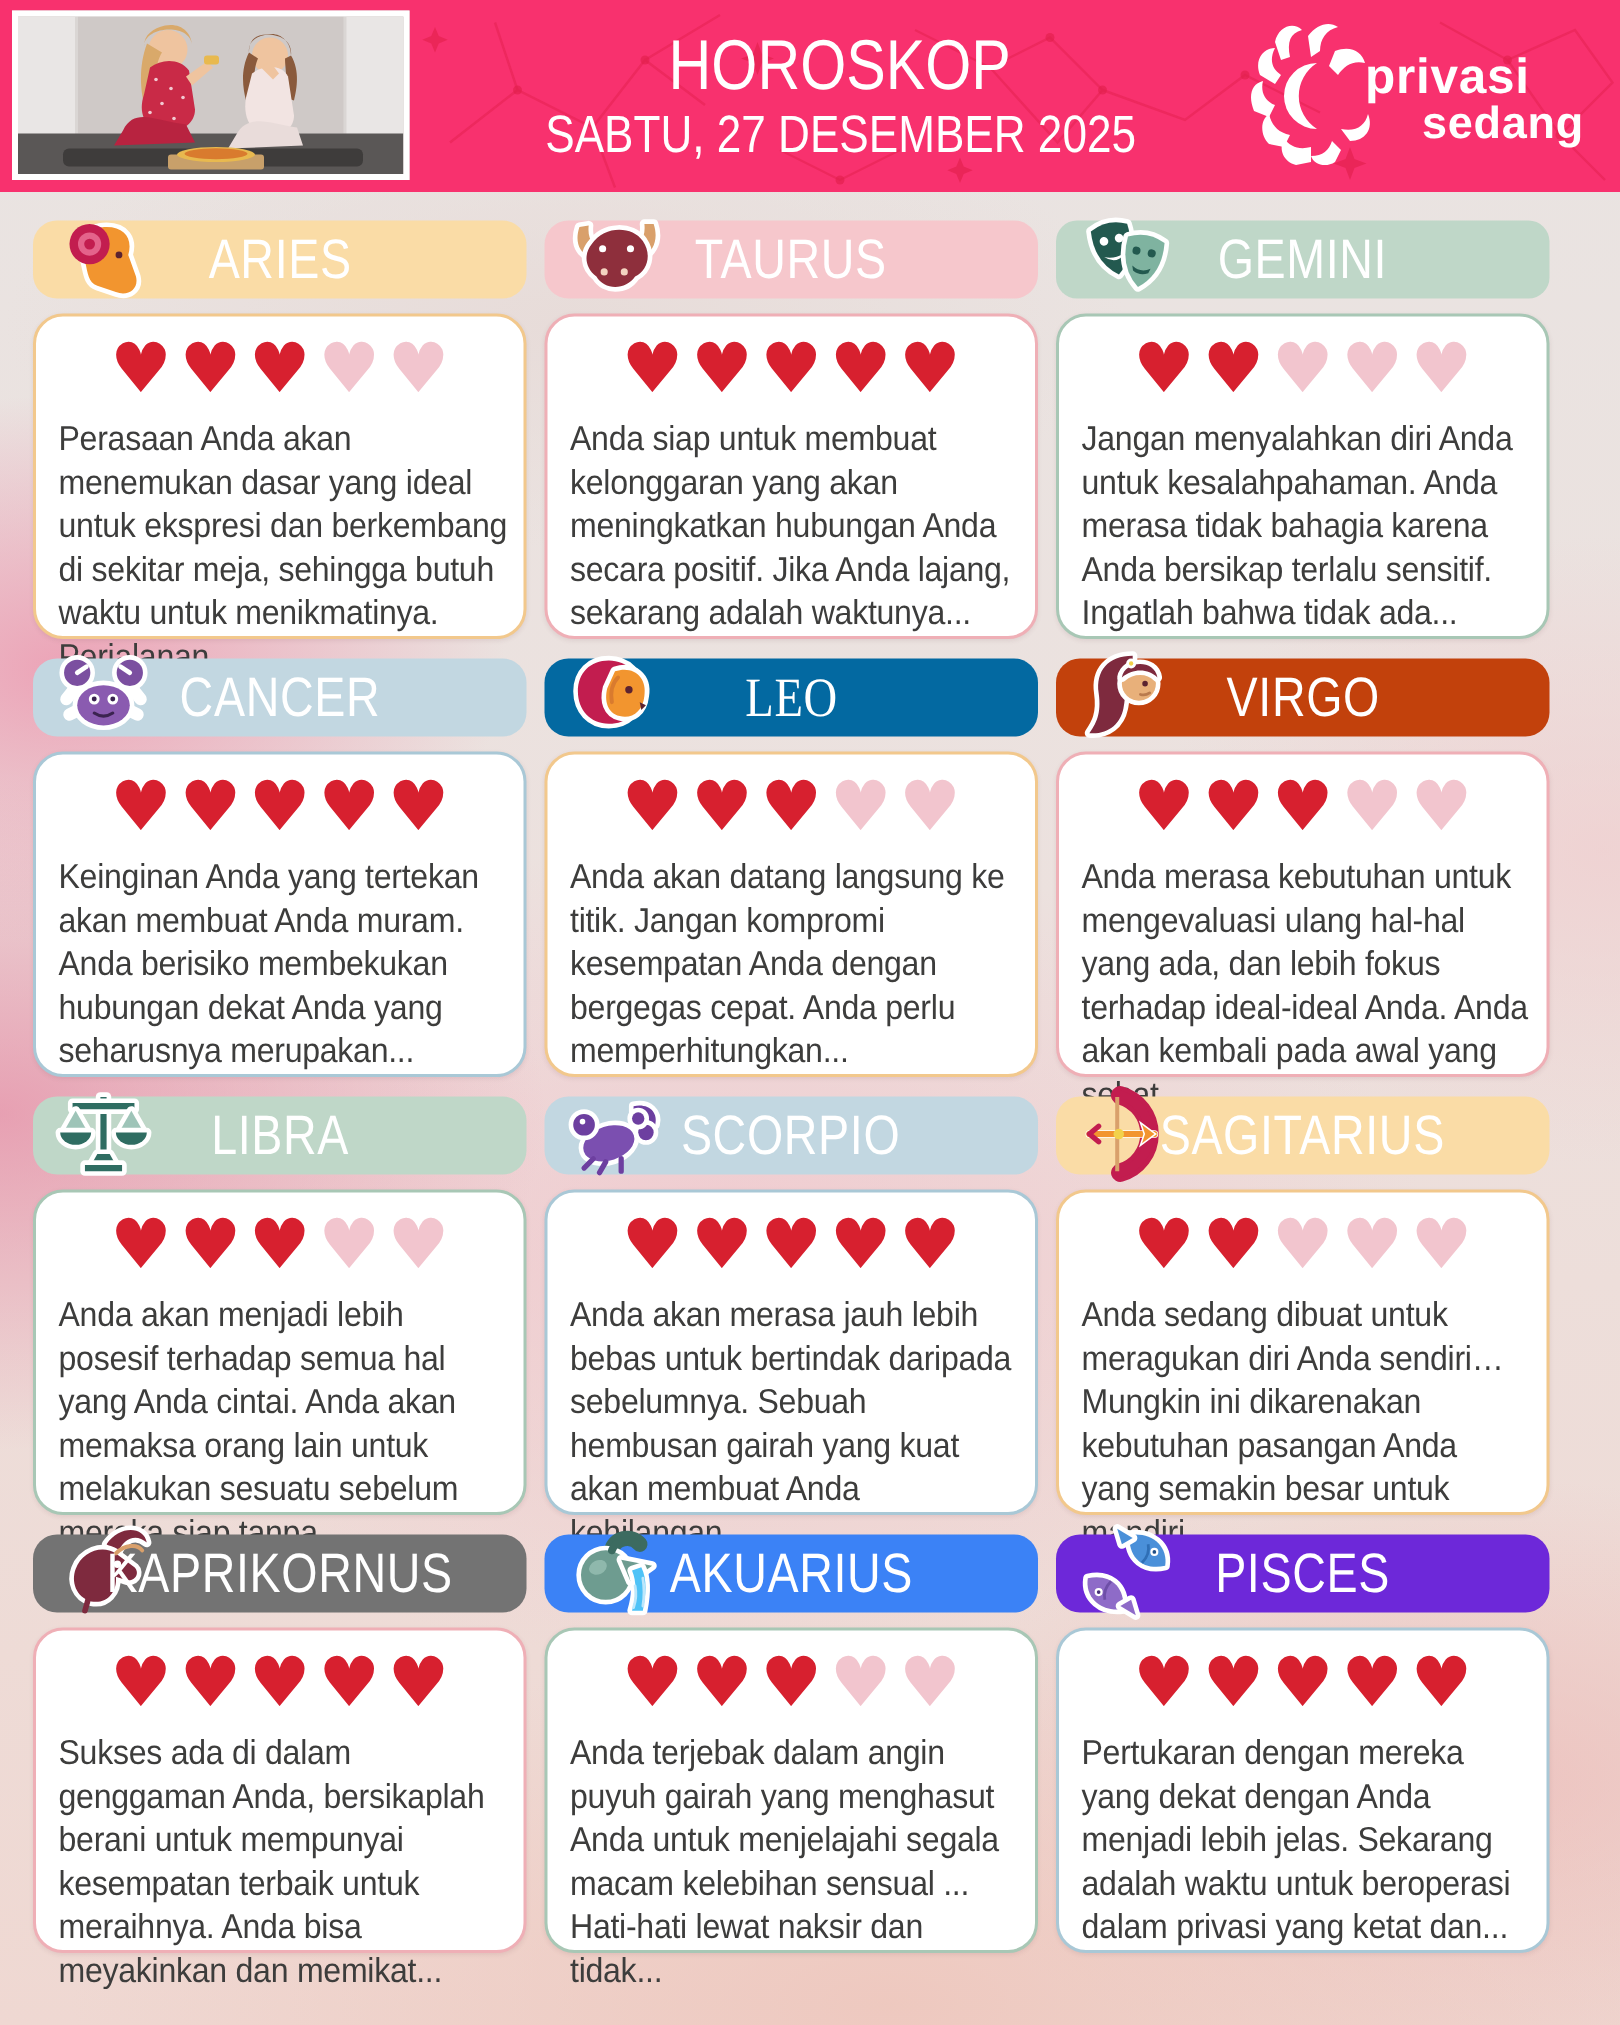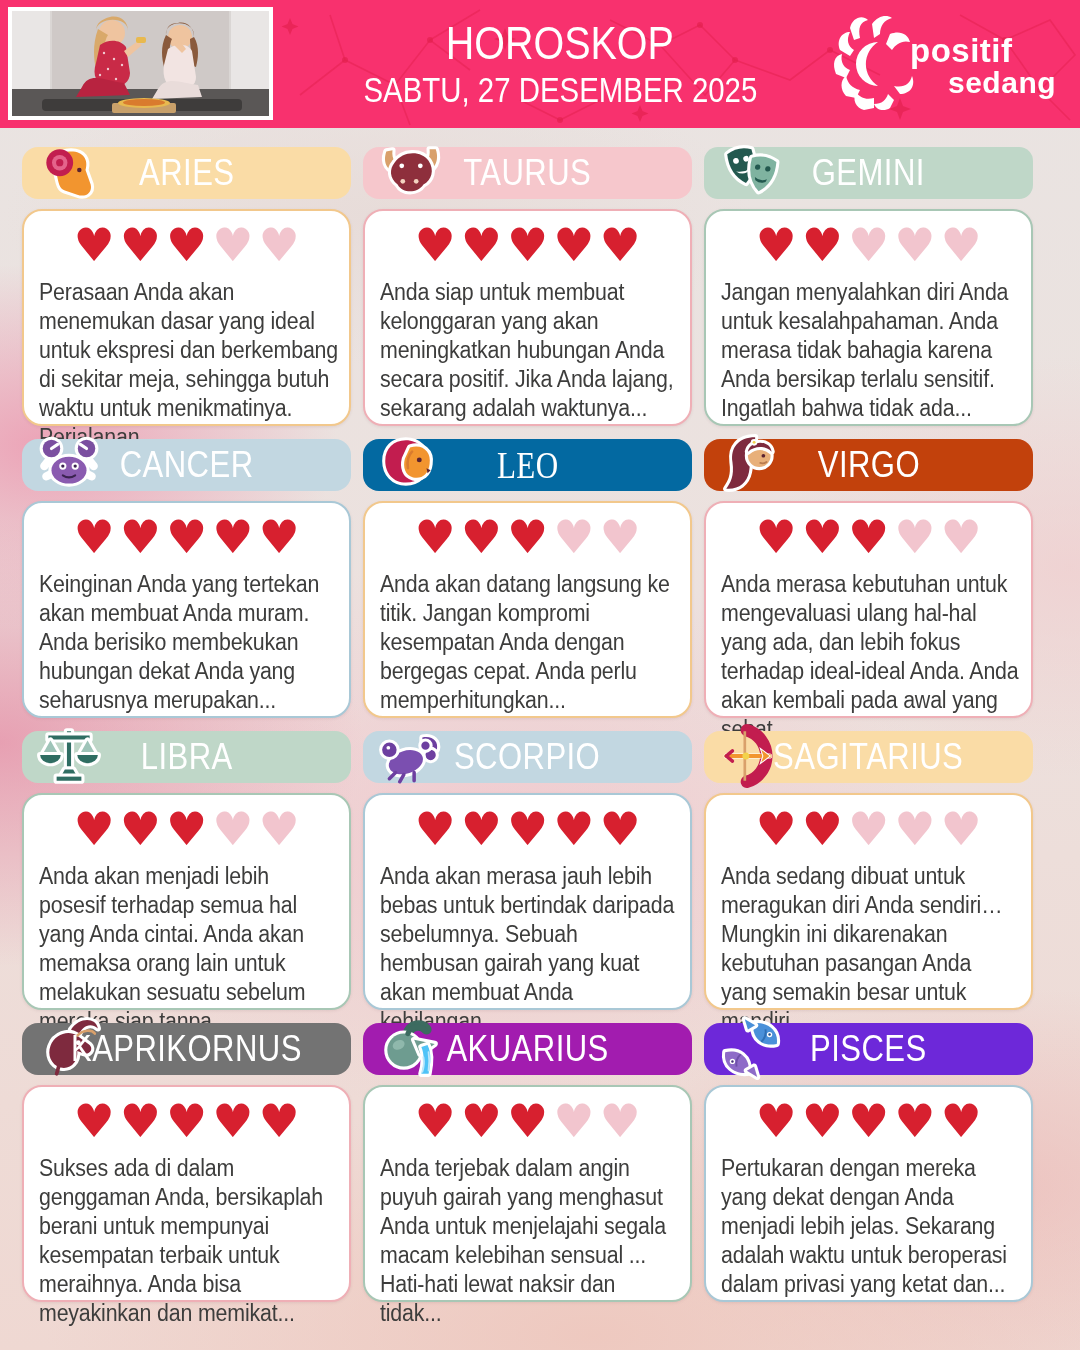--- a/index.html
+++ b/index.html
@@ -149,21 +149,21 @@
           <path d="M58 22 C68 18 76 22 78 30 C70 28 64 32 60 38 L54 32 Z"></path>
           <path d="M18 16 C20 6 30 2 36 8 C28 10 26 16 28 26 L22 28 Z"></path>
           <path d="M8 38 C4 28 10 20 18 20 C14 28 16 34 22 38 L18 44 Z"></path>
           <path d="M4 62 C0 52 2 44 10 42 C8 50 12 56 18 58 L14 66 Z"></path>
           <path d="M14 84 C8 78 8 68 14 64 C16 72 20 76 28 78 L24 86 Z"></path>
           <path d="M32 98 C24 96 20 88 24 80 C28 86 34 88 42 86 L42 96 Z"></path>
           <path d="M58 96 C52 100 44 98 42 92 C50 92 54 88 56 82 L62 88 Z"></path>
           <path d="M62 74 C72 76 78 72 80 64 C84 74 78 82 68 82 Z"></path>
         </g>
       </svg>
-      <div class="l1">positif</div>
+      <div class="l1">privasi</div>
       <div class="l2">sedang</div>
     </div>
   </header>
 
   <main class="grid">
   <section class="sign">
     <div class="pill" style="background: rgb(250, 220, 166);">
       <span class="icon"><svg viewBox="0 0 64 64">
               <g stroke="#fff" stroke-width="6" stroke-linejoin="round" stroke-linecap="round" style="paint-order:stroke fill">
                 <path fill="#F2952F" d="M20 34 C14 22 22 12 34 12 C46 12 51 20 48 30 L53 44 C55 52 48 57 40 54 L28 50 C22 48 22 42 20 34 Z"></path>
@@ -396,21 +396,21 @@
             <span class="cond">KAPRIKORNUS</span>
           </span>
     </div>
     <div class="card" style="border-color: rgb(239, 175, 182);">
       <div class="hearts"><span style="color: rgb(215, 32, 47);">♥</span><span style="color: rgb(215, 32, 47);">♥</span><span style="color: rgb(215, 32, 47);">♥</span><span style="color: rgb(215, 32, 47);">♥</span><span style="color: rgb(215, 32, 47);">♥</span></div>
       <p class="text">Sukses ada di dalam genggaman Anda, bersikaplah berani untuk mempunyai kesempatan terbaik untuk meraihnya. Anda bisa meyakinkan dan memikat...</p>
     </div>
   </section>
 
   <section class="sign">
-    <div class="pill" style="background: #a21caf; text-decoration: underline;">
+    <div class="pill" style="background: #3b82f6; text-decoration: underline;">
       <span class="icon"><svg viewBox="0 0 64 64">
               <g stroke="#fff" stroke-width="6" stroke-linejoin="round" stroke-linecap="round" style="paint-order:stroke fill">
                 <path fill="none" stroke="#3C6B60" stroke-width="10" d="M30 18 A10 9 0 0 1 48 14" style="paint-order:stroke fill"></path>
                 <circle fill="#6E9C90" cx="26" cy="34" r="16"></circle>
                 <path fill="#6E9C90" d="M36 24 L56 28 L42 38 Z"></path>
                 <path fill="#4FC3F7" d="M49 29 C53 37 52 47 50 57 L43 57 C46 47 46 38 43 31 Z"></path>
               </g>
               <path d="M30 18 A10 9 0 0 1 46 14" fill="none" stroke="#3C6B60" stroke-width="5" stroke-linecap="round"></path>
               <ellipse fill="#8FB8AC" cx="21" cy="29" rx="6" ry="4.5" transform="rotate(-25 21 29)"></ellipse>
               <path d="M45 41 C46 46 45 52 44 55 M50 36 C51 42 51 48 50 54" stroke="#BDE7FB" stroke-width="1.8" fill="none" stroke-linecap="round"></path>

